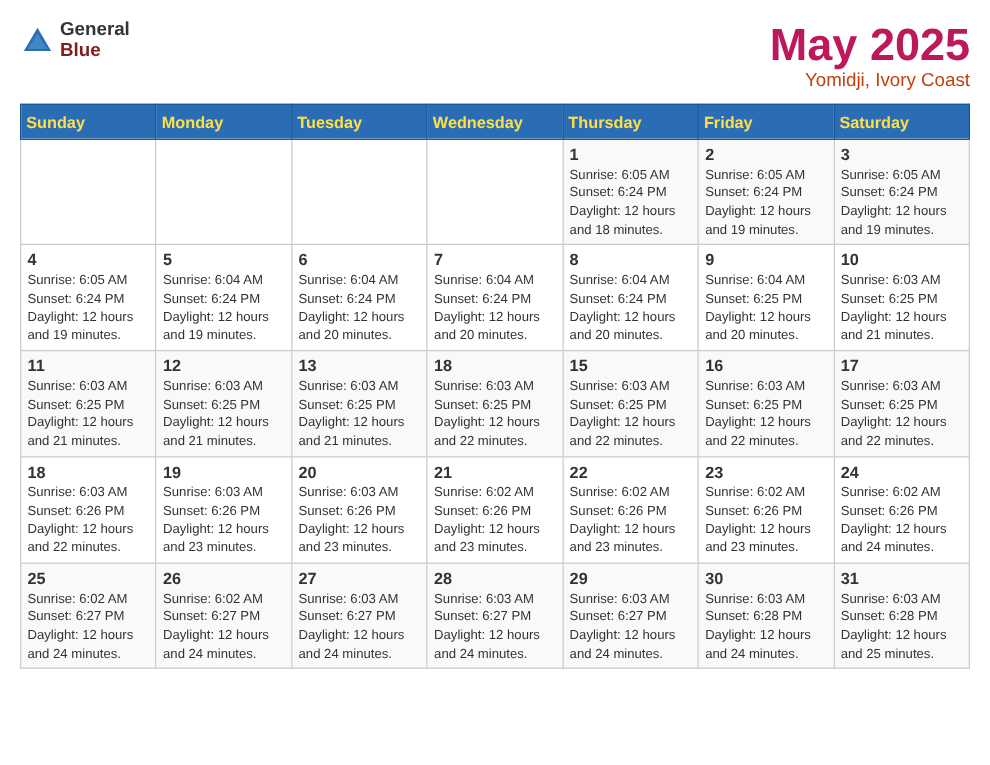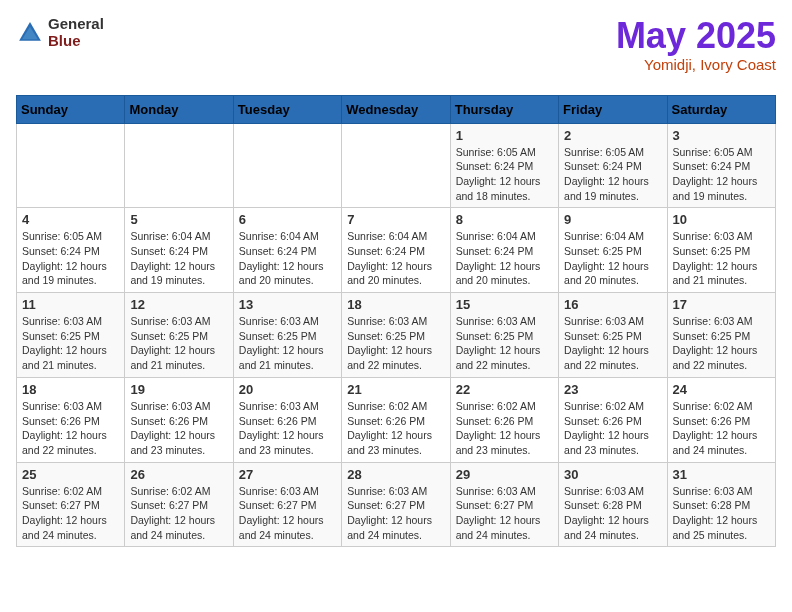--- a/index.html
+++ b/index.html
@@ -7,21 +7,21 @@
       font-family: Arial, sans-serif;
       background: #fff;
       width: 792px;
       min-height: 612px;
       padding: 16px;
     }
     .header {
       display: flex;
       justify-content: space-between;
       align-items: flex-start;
-      margin-bottom: 22px;
+      margin-bottom: 10px;
     }
     .logo {
       display: flex;
       align-items: center;
       gap: 4px;
     }
     .logo-text {
       display: flex;
       flex-direction: column;
       line-height: 1.1;
@@ -39,34 +39,34 @@
     .logo-icon {
       width: 28px;
       height: 28px;
     }
     .title-block {
       text-align: right;
     }
     .calendar-title {
       font-size: 36px;
       font-weight: bold;
-      color: #6d28d9;
+      color: #be185d;
       line-height: 1.1;
     }
     .calendar-subtitle {
       font-size: 15px;
       color: #c2410c;
     }
     table {
       width: 100%;
       border-collapse: collapse;
     }
     thead th {
       background-color: #2a6db5;
-      color: #000000;
+      color: #fde047;
       font-size: 13px;
       font-weight: bold;
       padding: 6px 4px;
       border: 1px solid #1a5a9a;
       text-align: left;
     }
     tbody td {
       border: 1px solid #ccc;
       vertical-align: top;
       padding: 4px 5px;

